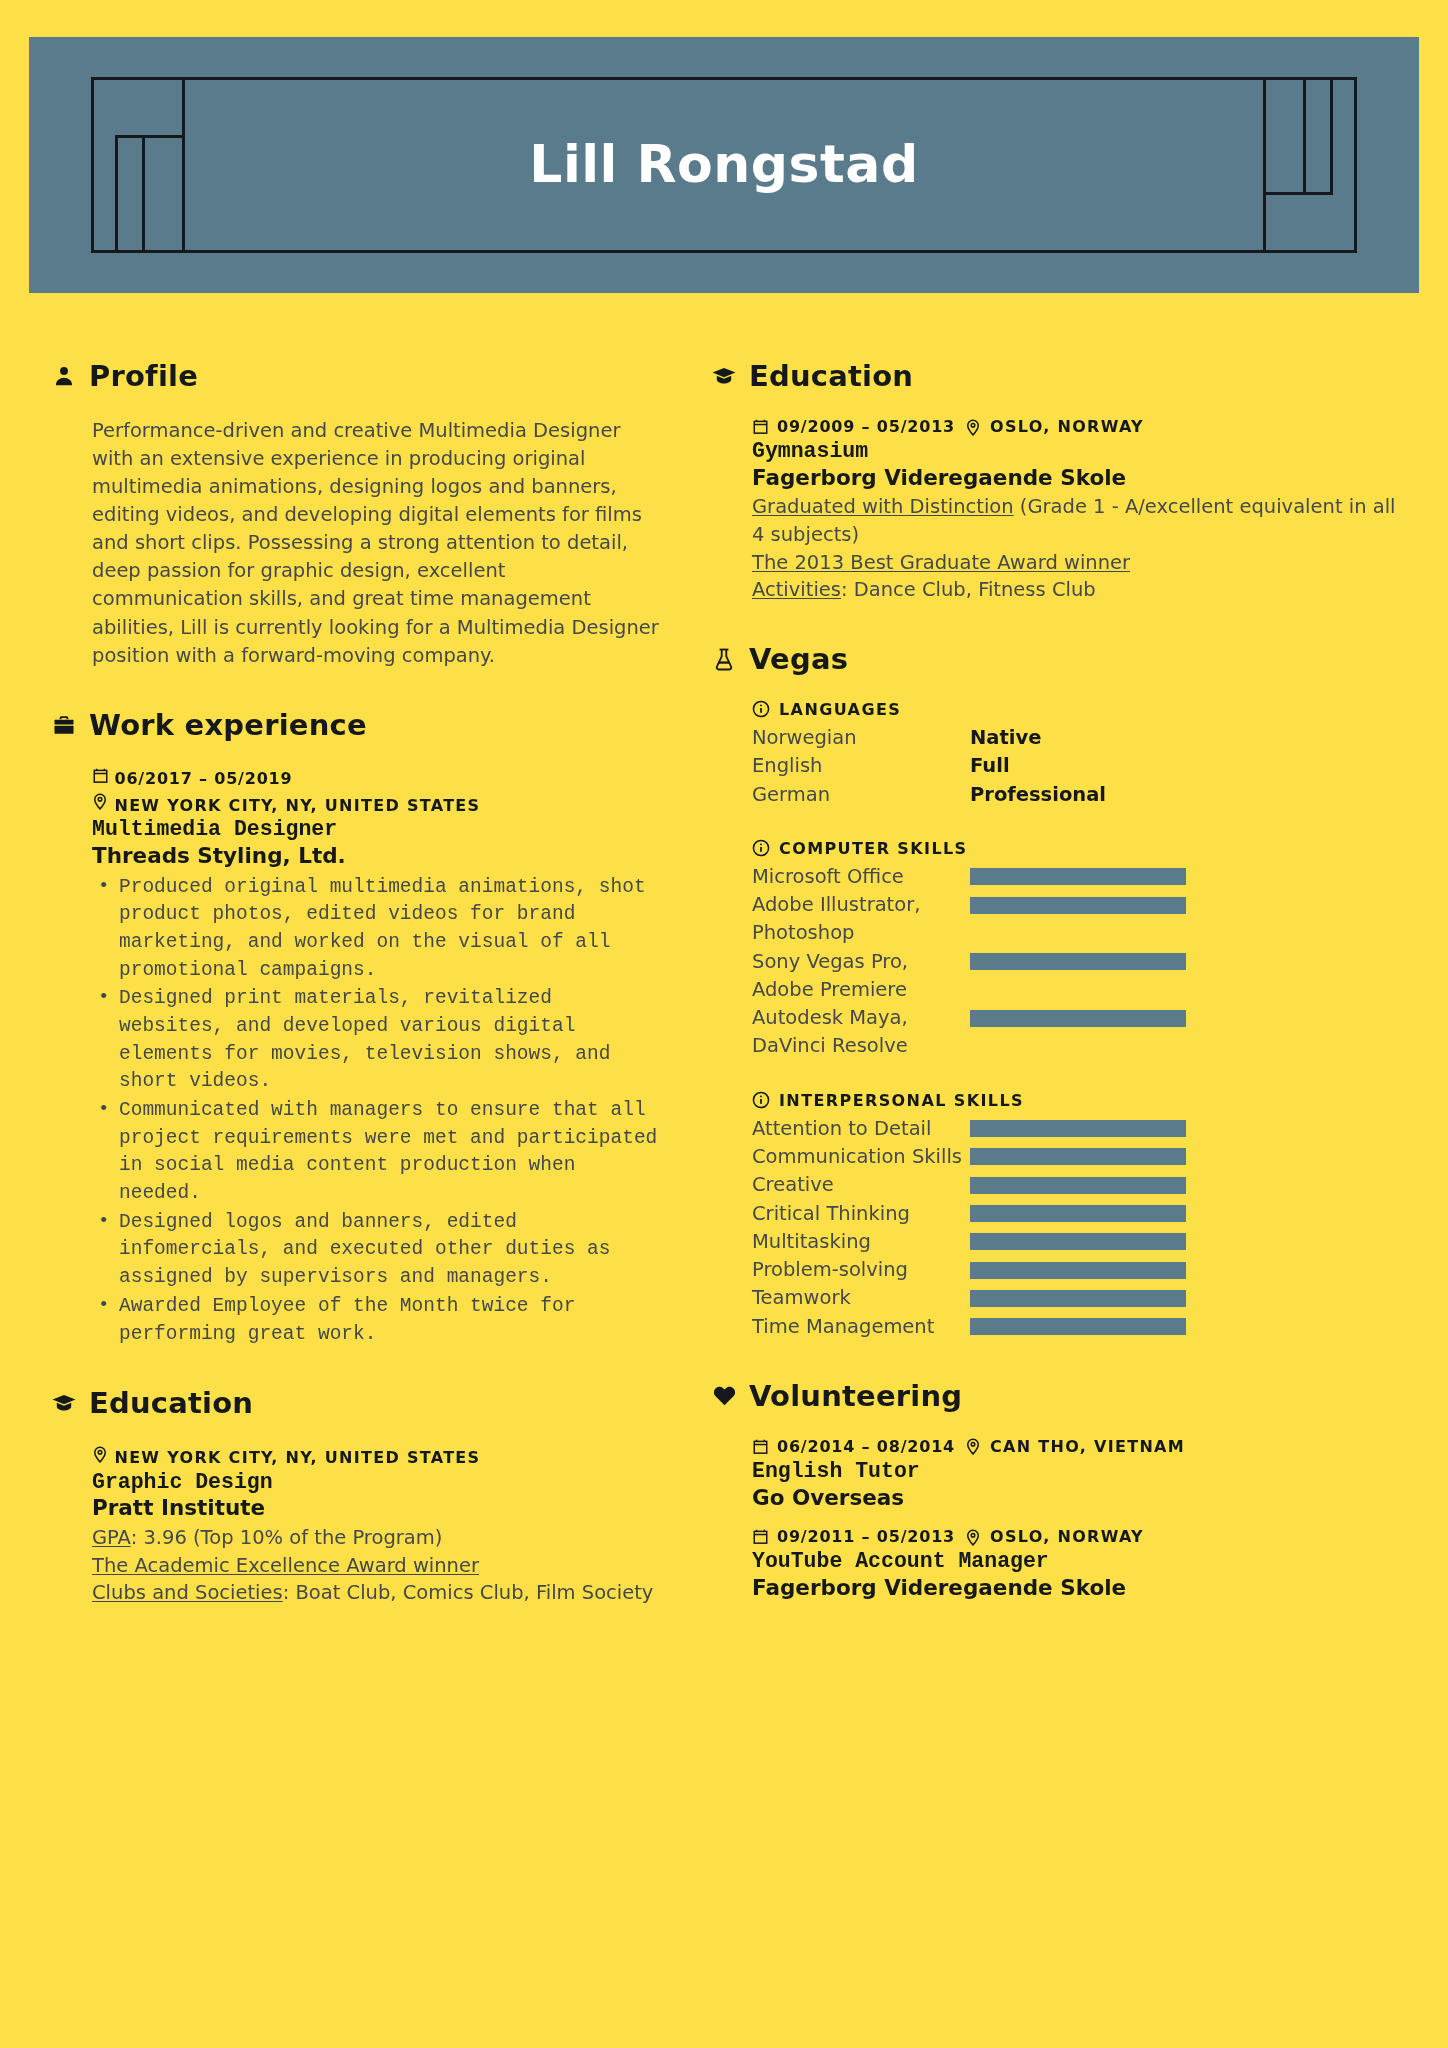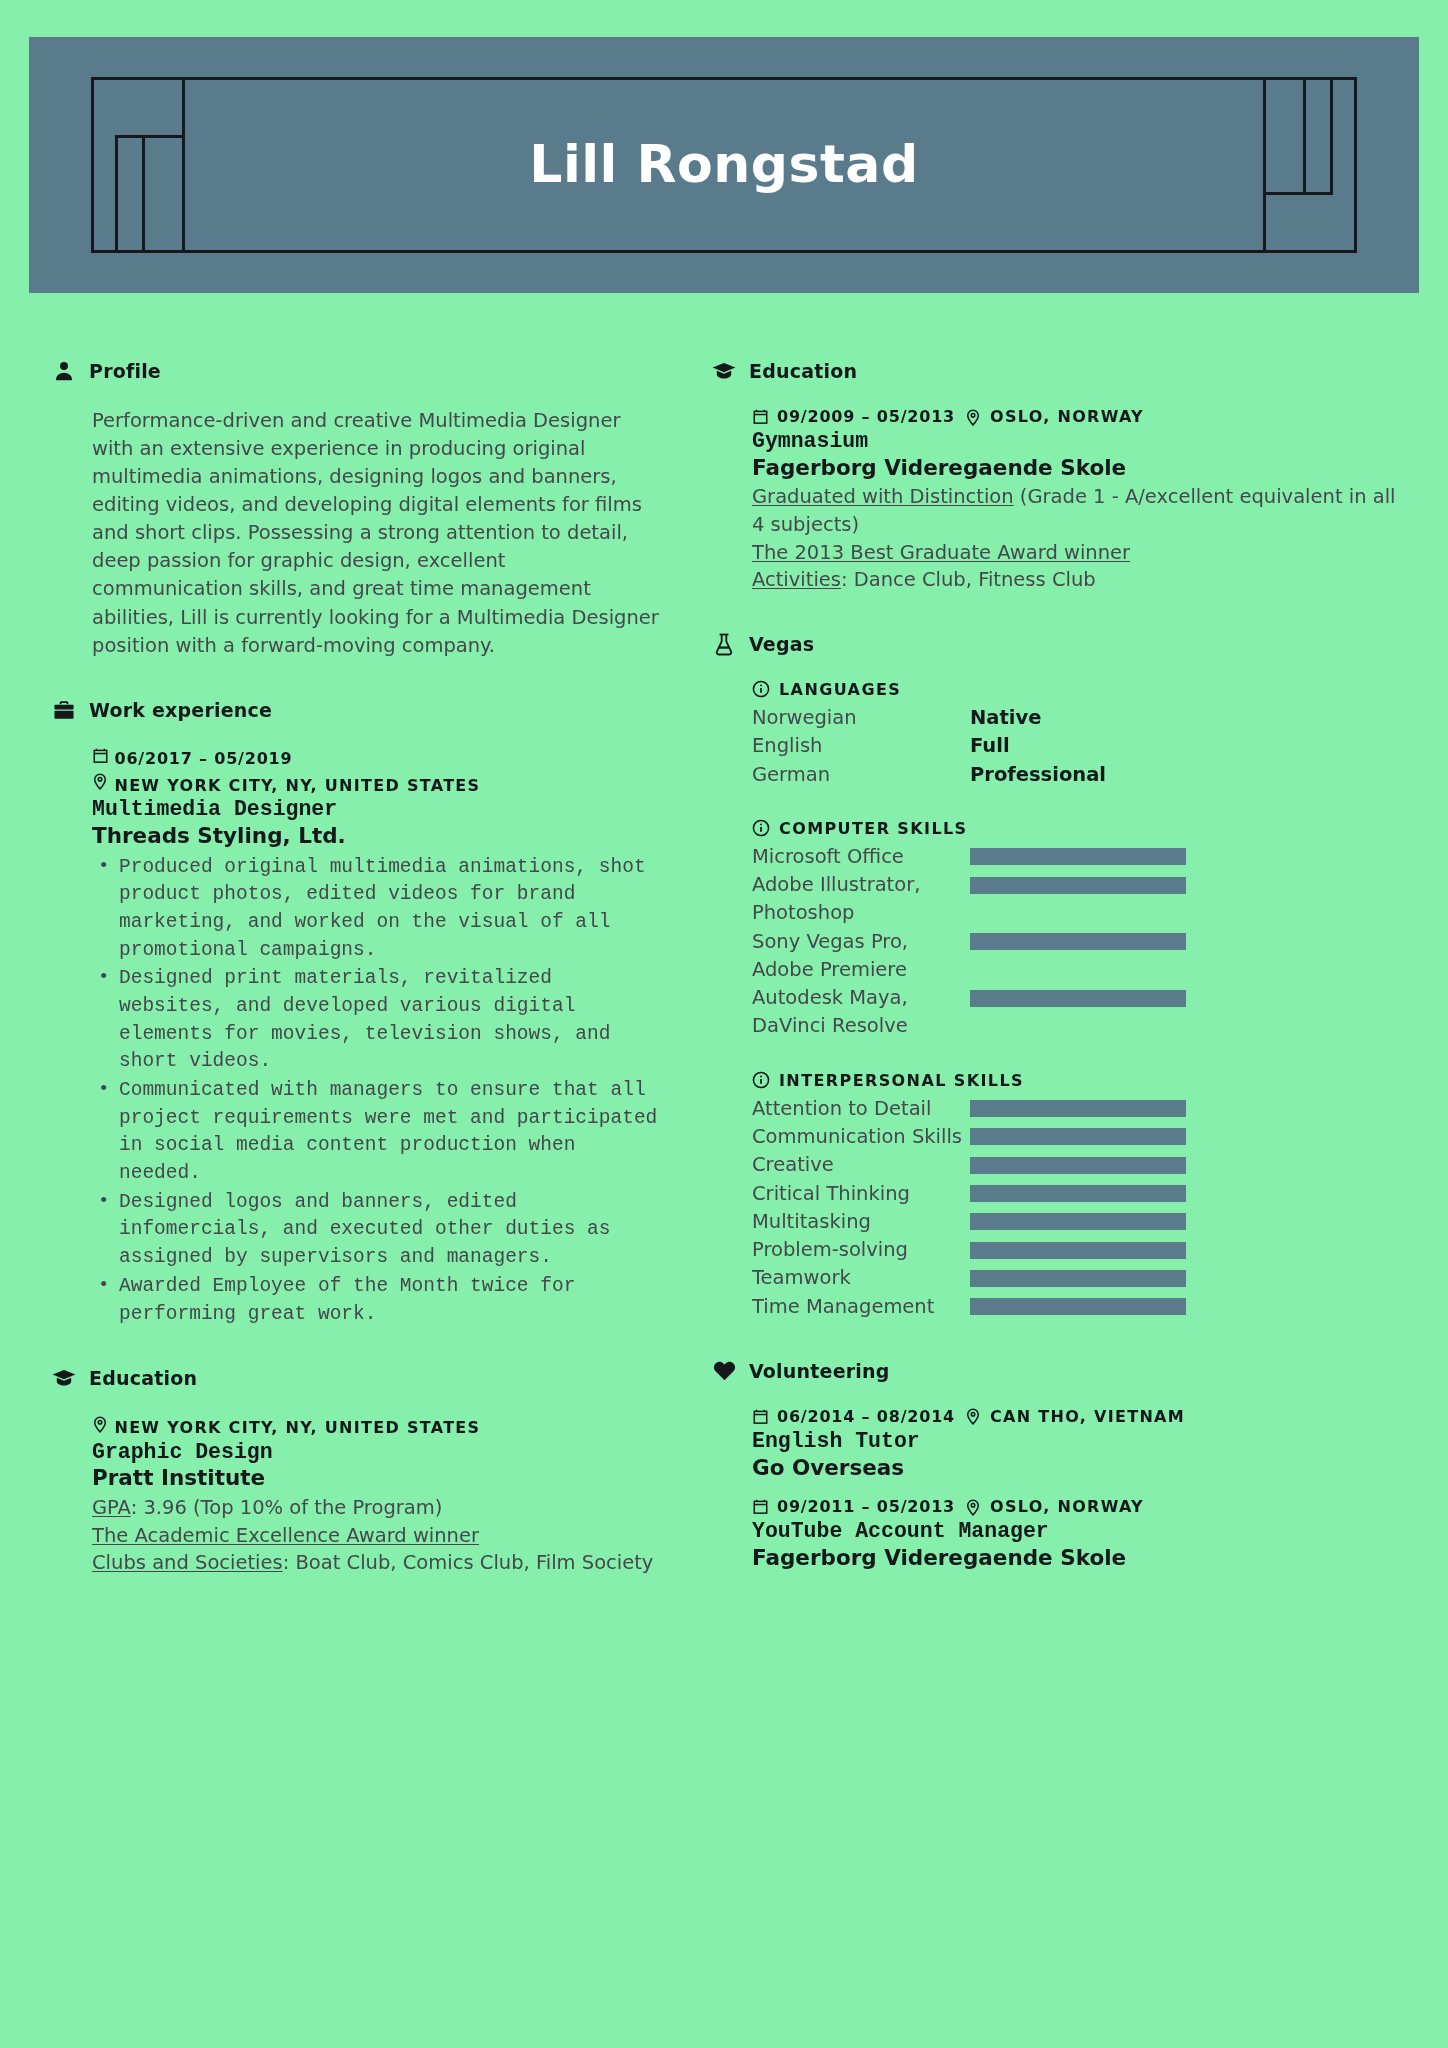--- a/index.html
+++ b/index.html
@@ -7,21 +7,21 @@
   html, body {
     width: 1448px;
     background: #ffffff;
     font-family: "Liberation Sans", sans-serif;
   }
 
   .page {
     position: relative;
     width: 1448px;
     height: 2048px;
-    background: #86efac;
+    background: #fde047;
     overflow: hidden;
   }
 
   
   .header {
     position: relative;
     margin: 37px 29px 0 29px;
     height: 256px;
     background: #5a7b8c;
   }
@@ -80,21 +80,21 @@
     gap: 13px;
     margin-bottom: 24px;
   }
   .section-icon {
     width: 24px; height: 24px;
     display: flex; align-items: center; justify-content: center;
     flex: 0 0 24px;
   }
   .section-icon svg { display: block; }
   .section-title {
-    font-size: 19px;
+    font-size: 29px;
     font-weight: bold;
     color: #15191c;
     letter-spacing: 0.2px;
     font-family: "DejaVu Sans", sans-serif;
   }
 
   .section-body { padding-left: 40px; }
 
   
   .para {

